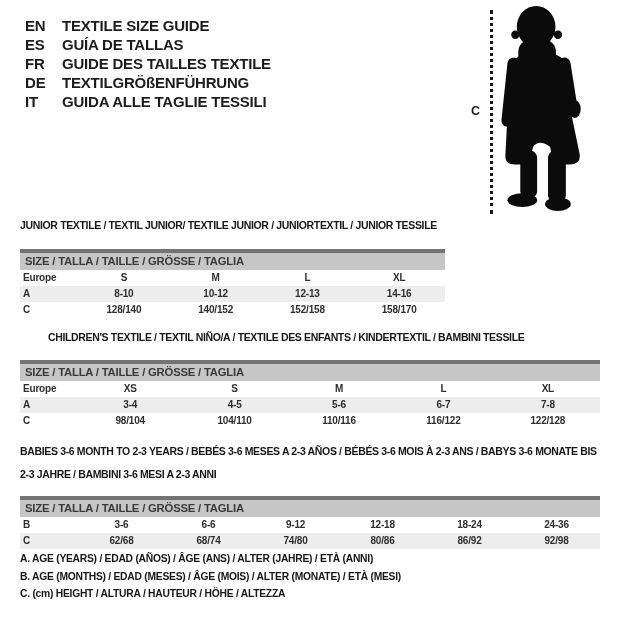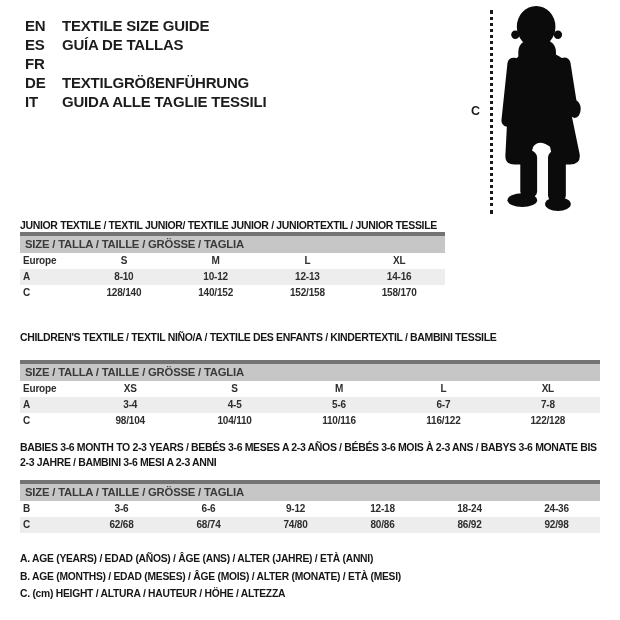--- a/index.html
+++ b/index.html
@@ -19,23 +19,23 @@
   .dotted{position:absolute;left:30px;top:4px;height:204px;width:0;border-left:3px dotted #1a1a1a;}
   .c-label{position:absolute;left:11px;top:98px;font-size:12.5px;color:#1c1c1c;}
   .toddler{position:absolute;left:38px;top:0;}
 
   
   .size-section{position:absolute;left:20px;}
   .sec1{top:218px;width:425px;}
   .sec2{top:330px;width:580px;}
   .sec3{top:440px;width:580px;}
   .sec-title{font-size:10.5px;letter-spacing:-0.35px;line-height:14px;color:#161616;
-             white-space:nowrap;}
-  .sec2 .sec-title{margin-bottom:16px;}
-  .sec3 .sec-title{margin-bottom:10px;line-height:15px;white-space:normal;}
+             margin-bottom:17px;white-space:nowrap;}
+  .sec2 .sec-title{margin-bottom:16px;margin-left:28px;}
+  .sec3 .sec-title{margin-bottom:10px;line-height:23px;white-space:normal;}
   .size-bar{background:#c6c6c6;border-top:4px solid #737373;height:17px;line-height:17px;
             padding-left:5px;font-size:11.3px;letter-spacing:-0.2px;color:#3a3a3a;}
   .t-row{display:flex;height:16px;line-height:16px;font-size:10px;letter-spacing:-0.2px;color:#2e2e2e;}
   .t-row.shaded{background:#ededed;}
   .t-label{width:55px;padding-left:3px;}
   .t-cell{flex:1;text-align:center;}
 
   
   .legend{position:absolute;left:20px;top:550px;}
   .legend-line{font-size:10.3px;letter-spacing:-0.25px;line-height:17.5px;color:#161616;}
@@ -49,20 +49,21 @@
       <div class="lang-row">
         <span class="lang-code">EN</span>
         <span class="lang-title">TEXTILE SIZE GUIDE</span>
       </div>
       <div class="lang-row">
         <span class="lang-code">ES</span>
         <span class="lang-title">GUÍA DE TALLAS</span>
       </div>
       <div class="lang-row">
         <span class="lang-code">FR</span>
+        <span class="lang-title">GUIDE DES TAILLES TEXTILE</span>
       </div>
       <div class="lang-row">
         <span class="lang-code">DE</span>
         <span class="lang-title">TEXTILGRÖßENFÜHRUNG</span>
       </div>
       <div class="lang-row">
         <span class="lang-code">IT</span>
         <span class="lang-title">GUIDA ALLE TAGLIE TESSILI</span>
       </div>
     </div>

